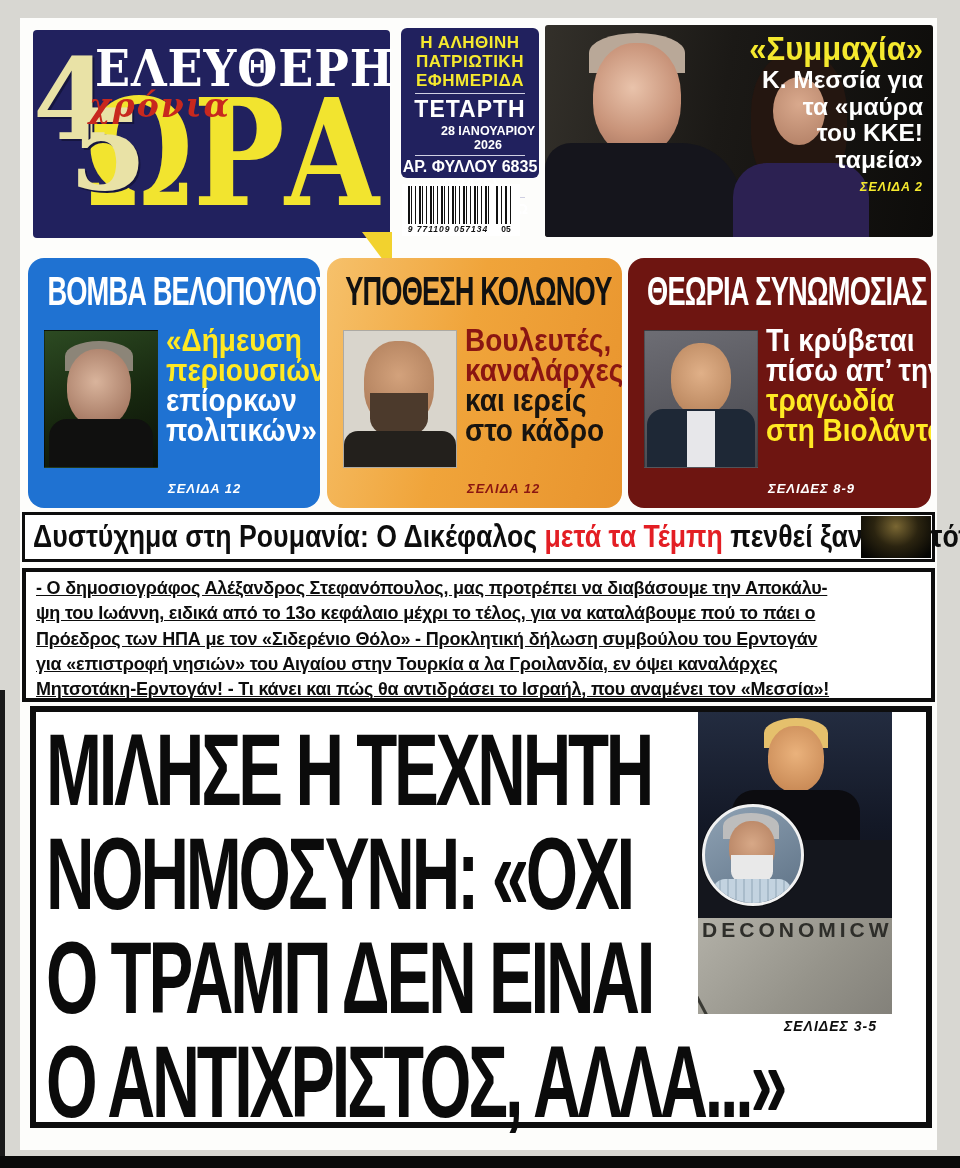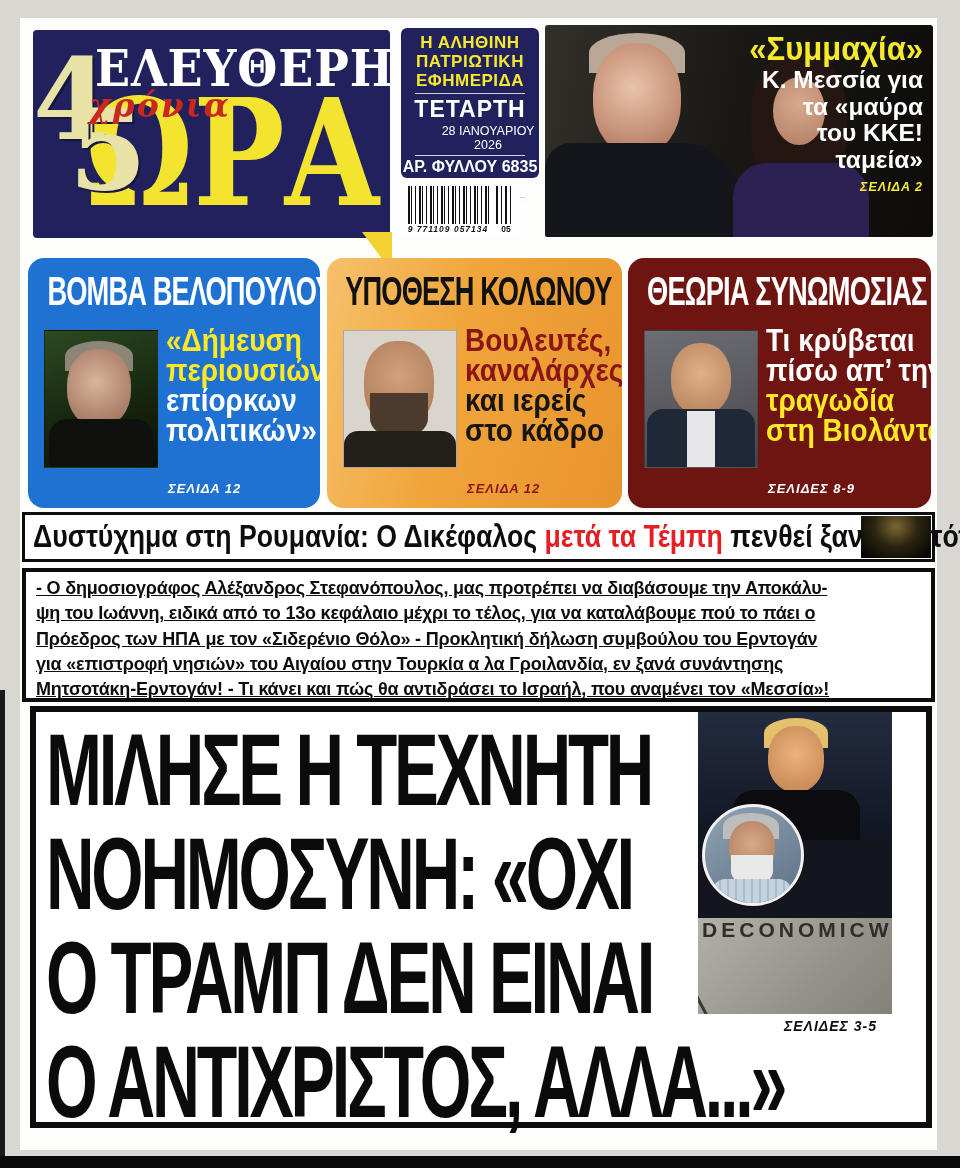--- a/index.html
+++ b/index.html
@@ -23,21 +23,21 @@
               font-style:italic;font-weight:bold;font-size:33px;letter-spacing:2px;}
   .mast-arrow{position:absolute;right:-2px;bottom:-34px;width:0;height:0;
               border-top:40px solid #f2d22e;border-left:30px solid transparent;}
 
   
   .info{position:absolute;left:401px;top:28px;width:138px;height:150px;background:#21215e;
         border-radius:6px;text-align:center;color:#fff;padding-top:5px;box-sizing:border-box;}
   .info .tag{color:#f5e92e;font-weight:bold;font-size:17px;line-height:19px;letter-spacing:.5px;}
   .info .div{width:110px;margin:3px auto 2px;border-top:1px solid #cfcfe2;}
   .info .day{font-weight:bold;font-size:23px;letter-spacing:1px;}
-  .info .date{font-weight:normal;font-size:12.5px;margin-top:1px;padding-left:36px;}
+  .info .date{font-weight:bold;font-size:12.5px;margin-top:1px;padding-left:36px;}
   .info .issue{font-weight:bold;font-size:16px;}
   .info .price{font-weight:bold;font-size:15px;margin-top:1px;}
 
   
   .barcode{position:absolute;left:402px;top:184px;width:118px;height:52px;background:#fff;}
   .bars{position:absolute;left:6px;top:2px;width:82px;height:38px;
         background:repeating-linear-gradient(90deg,#111 0 2px,#fff 2px 3px,#111 3px 4px,#fff 4px 7px,#111 7px 8px,#fff 8px 11px);}
   .bars2{position:absolute;left:94px;top:2px;width:18px;height:38px;
         background:repeating-linear-gradient(90deg,#111 0 2px,#fff 2px 5px,#111 5px 6px,#fff 6px 9px);}
   .bcd{position:absolute;left:0;top:40px;width:92px;text-align:center;font-size:8.5px;font-weight:bold;color:#111;letter-spacing:1px;font-style:italic;}
@@ -245,21 +245,21 @@
     <div class="line">
       <span>Δυστύχημα στη Ρουμανία: Ο Δικέφαλος </span><span class="hl">μετά τα Τέμπη</span><span> πενθεί ξανά «αετόπουλα»</span>
     </div>
     <div class="img"></div>
   </div>
 
   <div class="lead">
     <div class="ln">- Ο δημοσιογράφος Αλέξανδρος Στεφανόπουλος, μας προτρέπει να διαβάσουμε την Αποκάλυ-</div>
     <div class="ln">ψη του Ιωάννη, ειδικά από το 13ο κεφάλαιο μέχρι το τέλος, για να καταλάβουμε πού το πάει ο</div>
     <div class="ln">Πρόεδρος των ΗΠΑ με τον «Σιδερένιο Θόλο» - Προκλητική δήλωση συμβούλου του Ερντογάν</div>
-    <div class="ln">για «επιστροφή νησιών» του Αιγαίου στην Τουρκία α λα Γροιλανδία, εν ξανά συνάντησης</div>
+    <div class="ln">για «επιστροφή νησιών» του Αιγαίου στην Τουρκία α λα Γροιλανδία, εν όψει καναλάρχες</div>
     <div class="ln">Μητσοτάκη-Ερντογάν! - Τι κάνει και πώς θα αντιδράσει το Ισραήλ, που αναμένει τον «Μεσσία»!</div>
   </div>
 
   <div class="main">
     <div class="trump">
       <div class="tp-hair"></div>
       <div class="tp-face"></div>
       <div class="tp-suit"></div>
       <div class="tp-podium"></div>
       <div class="tp-seal"></div>

